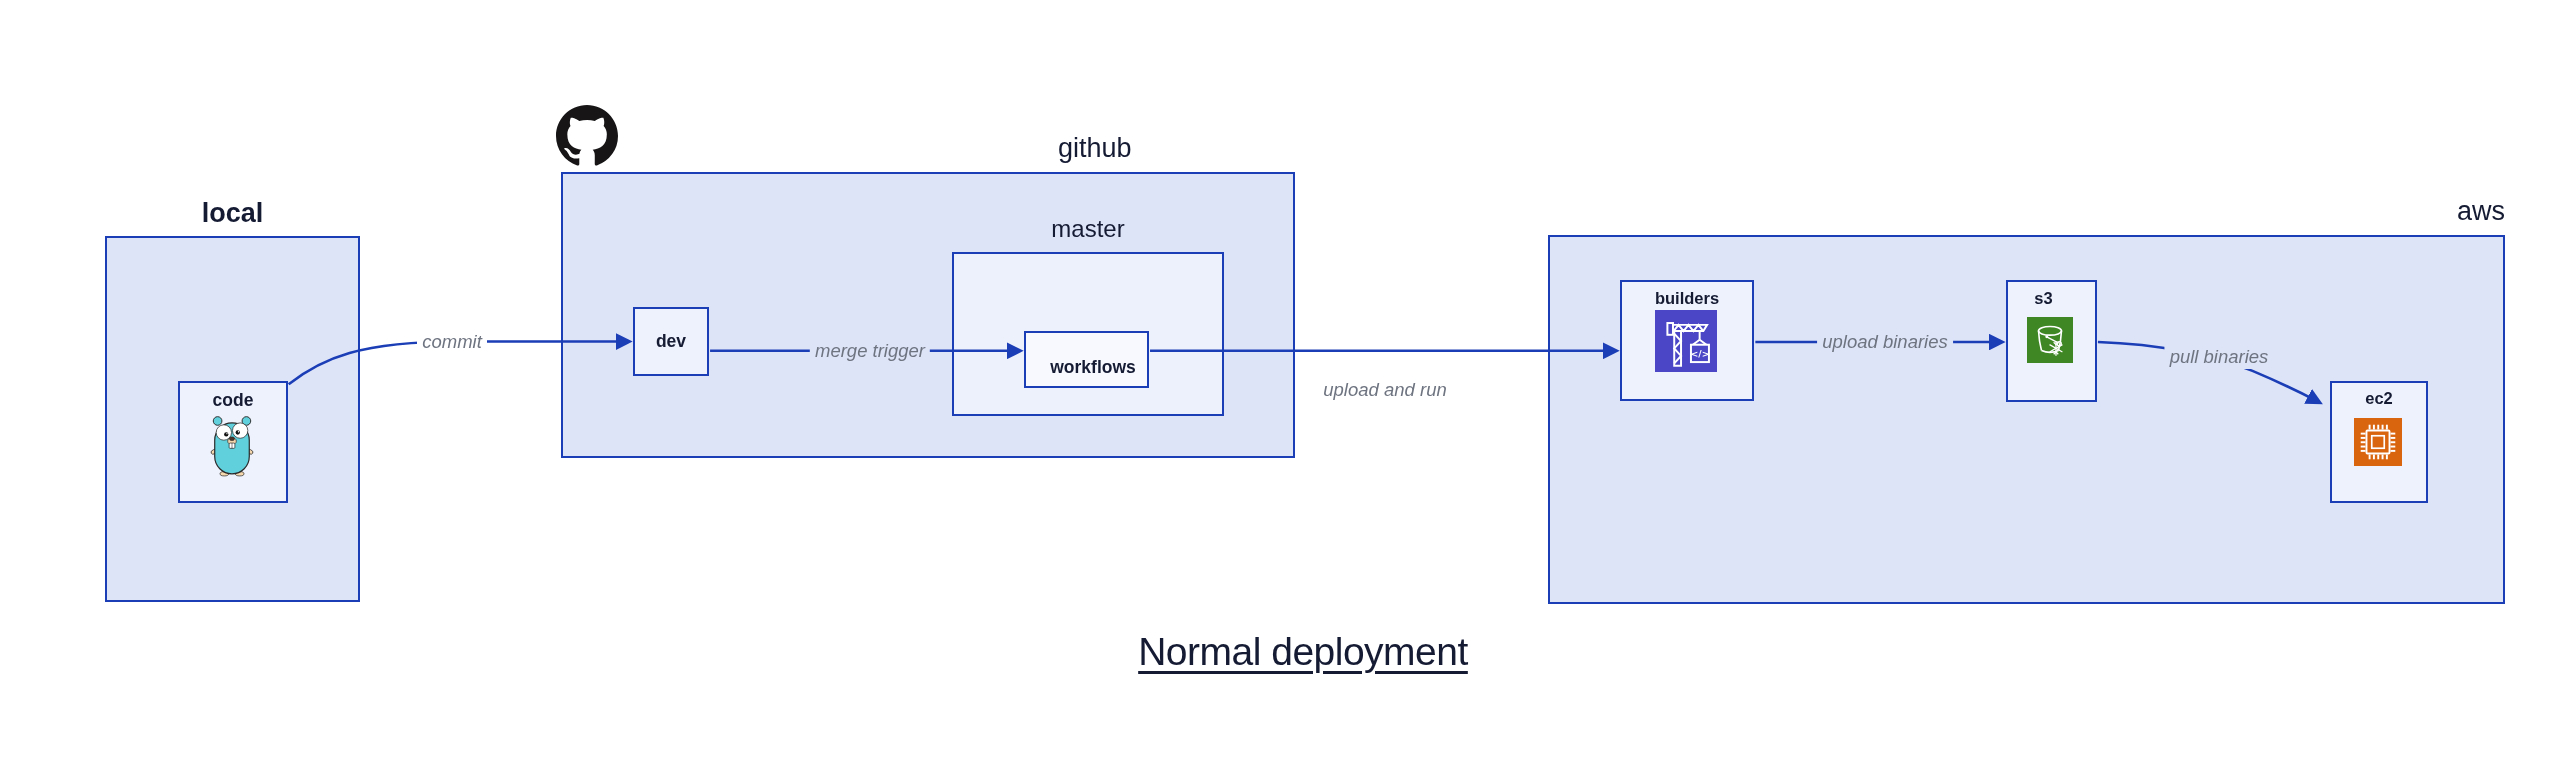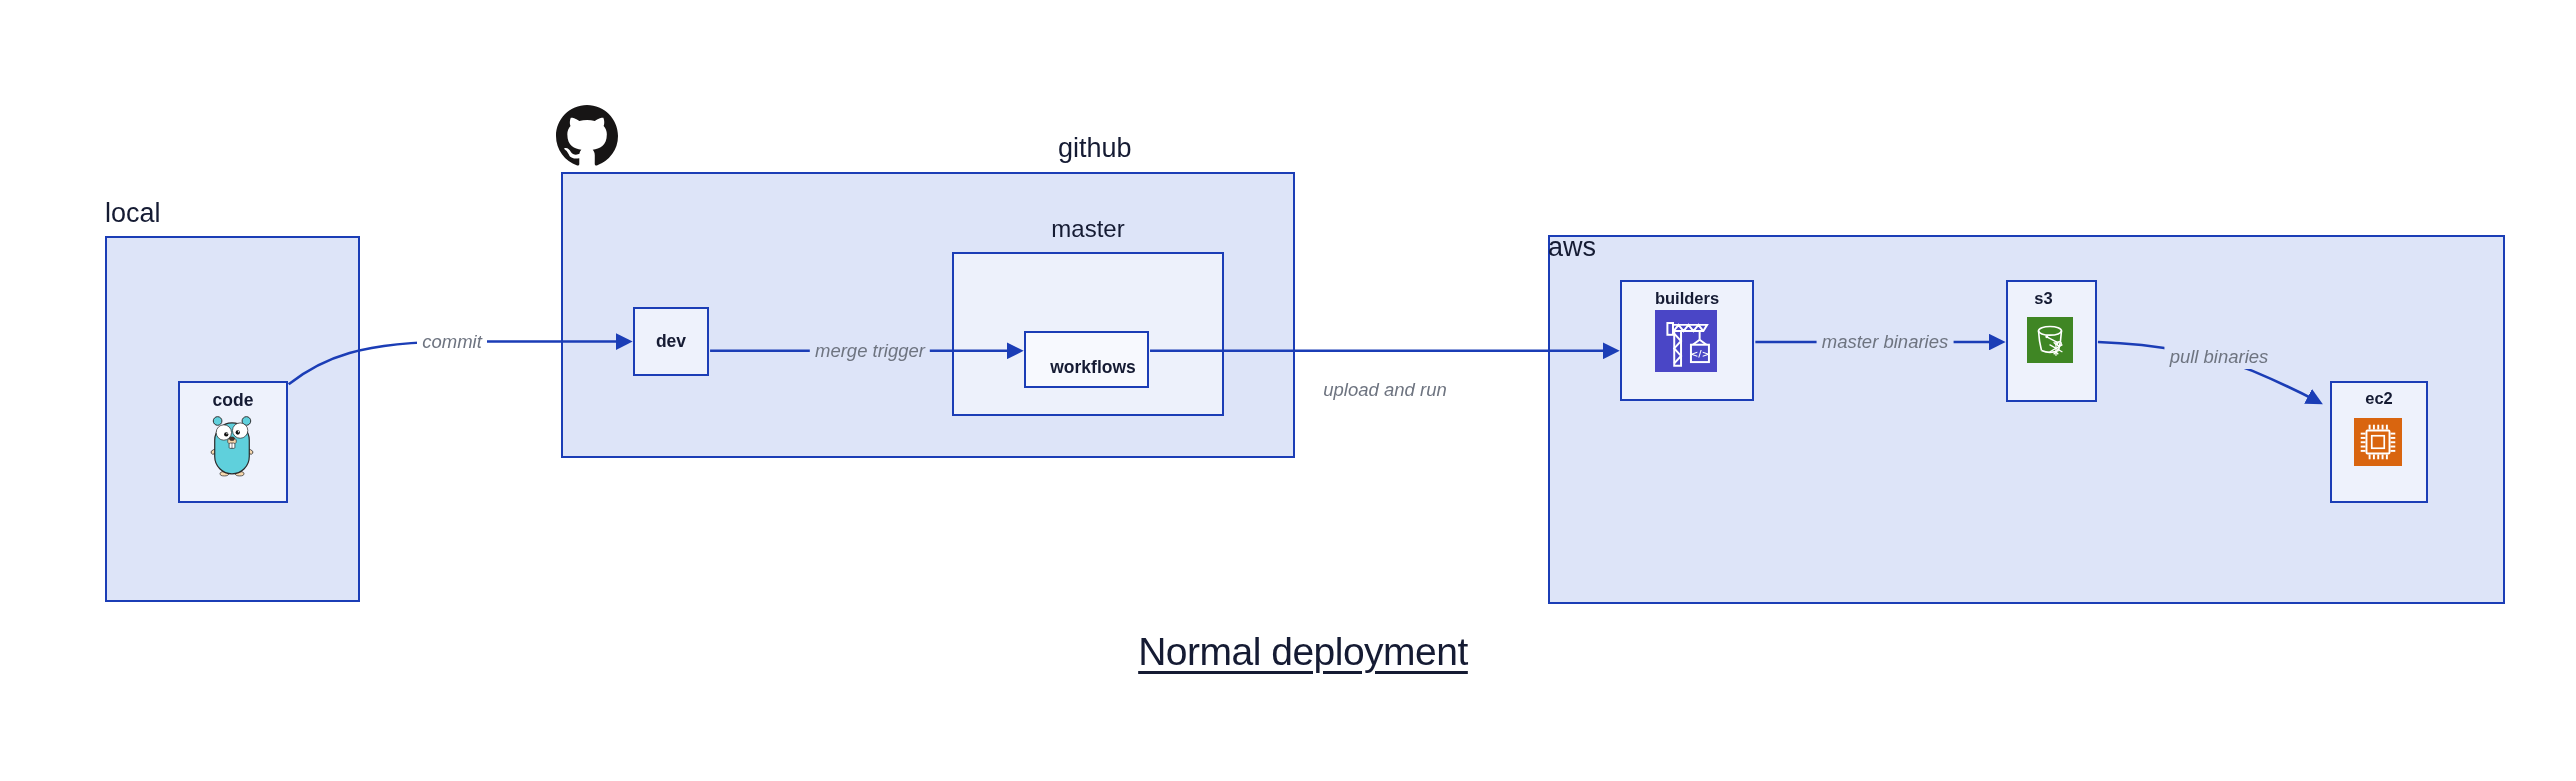--- a/index.html
+++ b/index.html
@@ -28,24 +28,24 @@
 </head>
 <body>
 
 <div id="canvas">
 
   <div class="group-box" style="left:105px;top:236px;width:255px;height:366px;"></div>
   <div class="group-box" style="left:561px;top:172px;width:734px;height:286px;"></div>
   <div class="group-box" style="left:1548px;top:235px;width:957px;height:369px;"></div>
   <div class="mid-box" style="left:952px;top:252px;width:272px;height:164px;"></div>
 
-  <div class="group-label" style="left:105px;top:198px;width:255px;">local</div>
+  <div class="group-label" style="left:105px;top:198px;width:255px;text-align:center;font-weight:bold;">local</div>
   <div class="group-label" style="left:1058px;top:133px;width:232px;text-align:left;">github</div>
   <div class="group-label" style="left:952px;top:213px;width:272px;text-align:center;font-size:24px;">master</div>
-  <div class="group-label" style="left:1548px;top:196px;width:957px;text-align:left;margin-top:36px;">aws</div>
+  <div class="group-label" style="left:1548px;top:196px;width:957px;text-align:right;">aws</div>
 
   <div class="icon" style="left:555px;top:105px;">
     <svg width="64" height="62" viewBox="0 0 16 16">
       <path fill="#171515" fill-rule="evenodd" d="M8 0C3.58 0 0 3.58 0 8c0 3.54 2.29 6.53 5.47 7.59.4.07.55-.17.55-.38 0-.19-.01-.82-.01-1.49-2.01.37-2.53-.49-2.69-.94-.09-.23-.48-.94-.82-1.13-.28-.15-.68-.52-.01-.53.63-.01 1.08.58 1.23.82.72 1.21 1.87.87 2.33.66.07-.52.28-.87.51-1.07-1.78-.2-3.64-.89-3.64-3.95 0-.87.31-1.59.82-2.15-.08-.2-.36-1.02.08-2.12 0 0 .67-.21 2.2.82.64-.18 1.32-.27 2-.27s1.36.09 2 .27c1.53-1.04 2.2-.82 2.2-.82.44 1.1.16 1.92.08 2.12.51.56.82 1.27.82 2.15 0 3.07-1.87 3.75-3.65 3.95.29.25.54.73.54 1.48 0 1.07-.01 1.93-.01 2.2 0 .21.15.46.55.38A8.01 8.01 0 0 0 16 8c0-4.42-3.58-8-8-8z"></path>
     </svg>
   </div>
 
   <div class="node-box" style="left:178px;top:381px;width:110px;height:122px;"></div>
   <div class="node-box" style="left:633px;top:307px;width:76px;height:69px;"></div>
   <div class="node-box" style="left:1024px;top:331px;width:125px;height:57px;background:var(--workflows-fill);"></div>
@@ -158,19 +158,19 @@
     <path class="edge-path" marker-end="url(#ah)" d="M 560 746 C 625 695 700 663 890 663 L 1218 663"></path>
     <path class="edge-path" marker-end="url(#ah)" d="M 1378 681 L 1977 681"></path>
     <path class="edge-path" marker-end="url(#ah)" d="M 2232 681 L 3134 681"></path>
     <path class="edge-path" marker-end="url(#ah)" d="M 3407 664 L 3883 664"></path>
     <path class="edge-path" marker-end="url(#ah)" d="M 4072 664 C 4190 668 4300 690 4372 720 C 4424 742 4466 762 4500 780"></path>
   </svg>
 
   <div class="edge-label" style="left:452px;top:342px;background:#ffffff;font-style:italic;">commit</div>
   <div class="edge-label" style="left:870px;top:351px;background:var(--group-fill);">merge trigger</div>
   <div class="edge-label" style="left:1385px;top:351px;background:#ffffff;margin-top:39px;">upload and run</div>
-  <div class="edge-label" style="left:1885px;top:342px;background:var(--group-fill);">master binaries</div>
+  <div class="edge-label" style="left:1885px;top:342px;background:var(--group-fill);">upload binaries</div>
   <div class="edge-label" style="left:2219px;top:357px;background:var(--group-fill);">pull binaries</div>
 
   <div id="title">Normal deployment</div>
 
 </div>
 
 
 </body></html>

